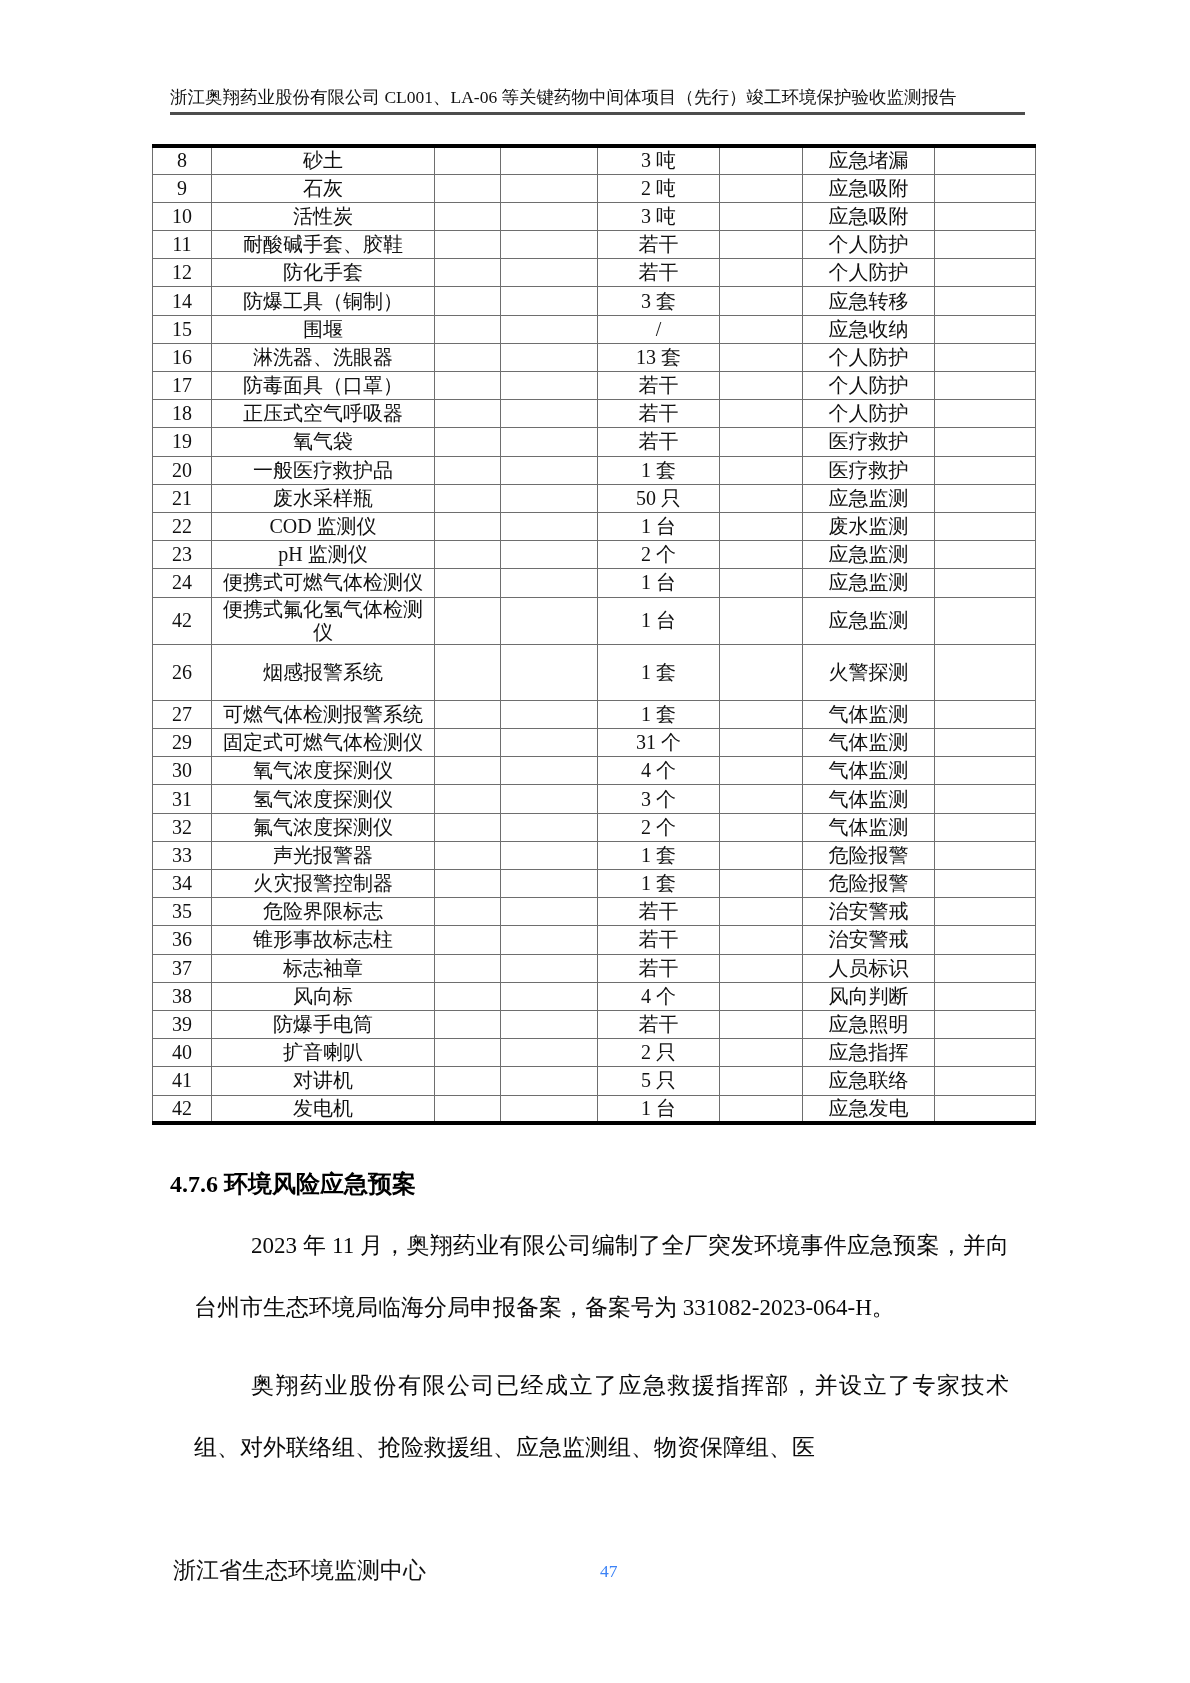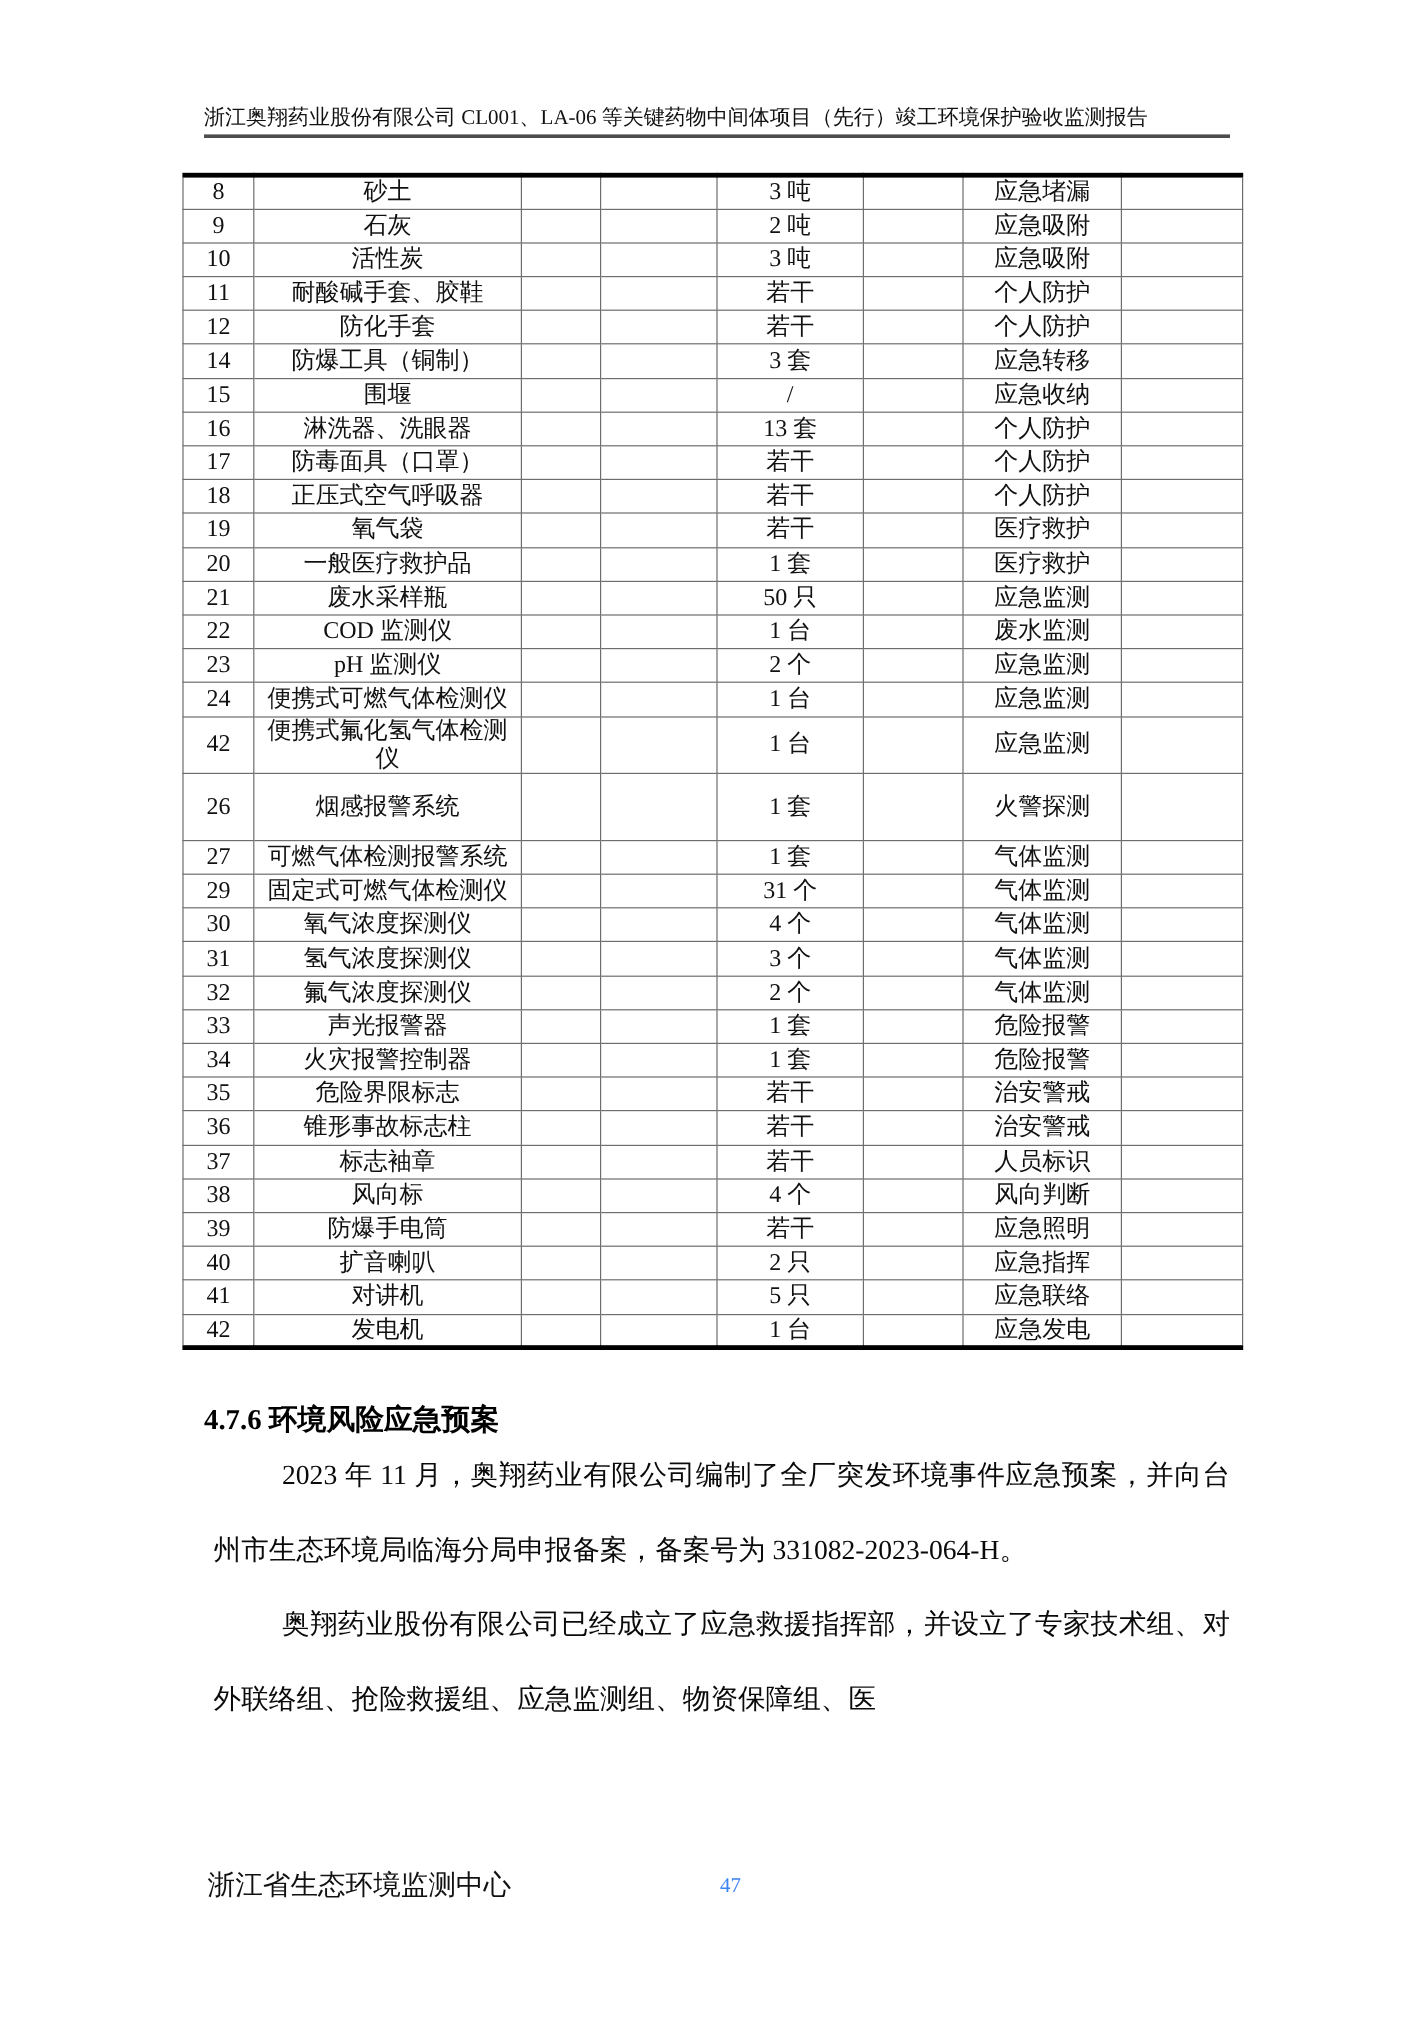--- a/index.html
+++ b/index.html
@@ -40,21 +40,21 @@
     position:absolute;top:1146px;left:170px;width:860px;
     font-size:24px;font-weight:bold;line-height:34px;color:#000000;
     white-space:nowrap;
     margin-top:21px;
   }
   .body-text{
     position:absolute;top:1199px;left:178px;width:847px;
     font-size:23px;line-height:62px;color:#0a0a0a;
   }
   .body-text p{
-    margin:0;text-indent:57px;
+    margin:16px;text-indent:57px;
     text-align:justify;text-justify:inter-character;
   }
   .page-footer-org{
     position:absolute;top:1558px;left:173px;
     font-size:23px;line-height:26px;color:#111;white-space:nowrap;
   }
   .page-footer-num{
     position:absolute;top:1558px;left:600px;
     font-size:17.5px;line-height:26px;color:#3b82f6;
   }

